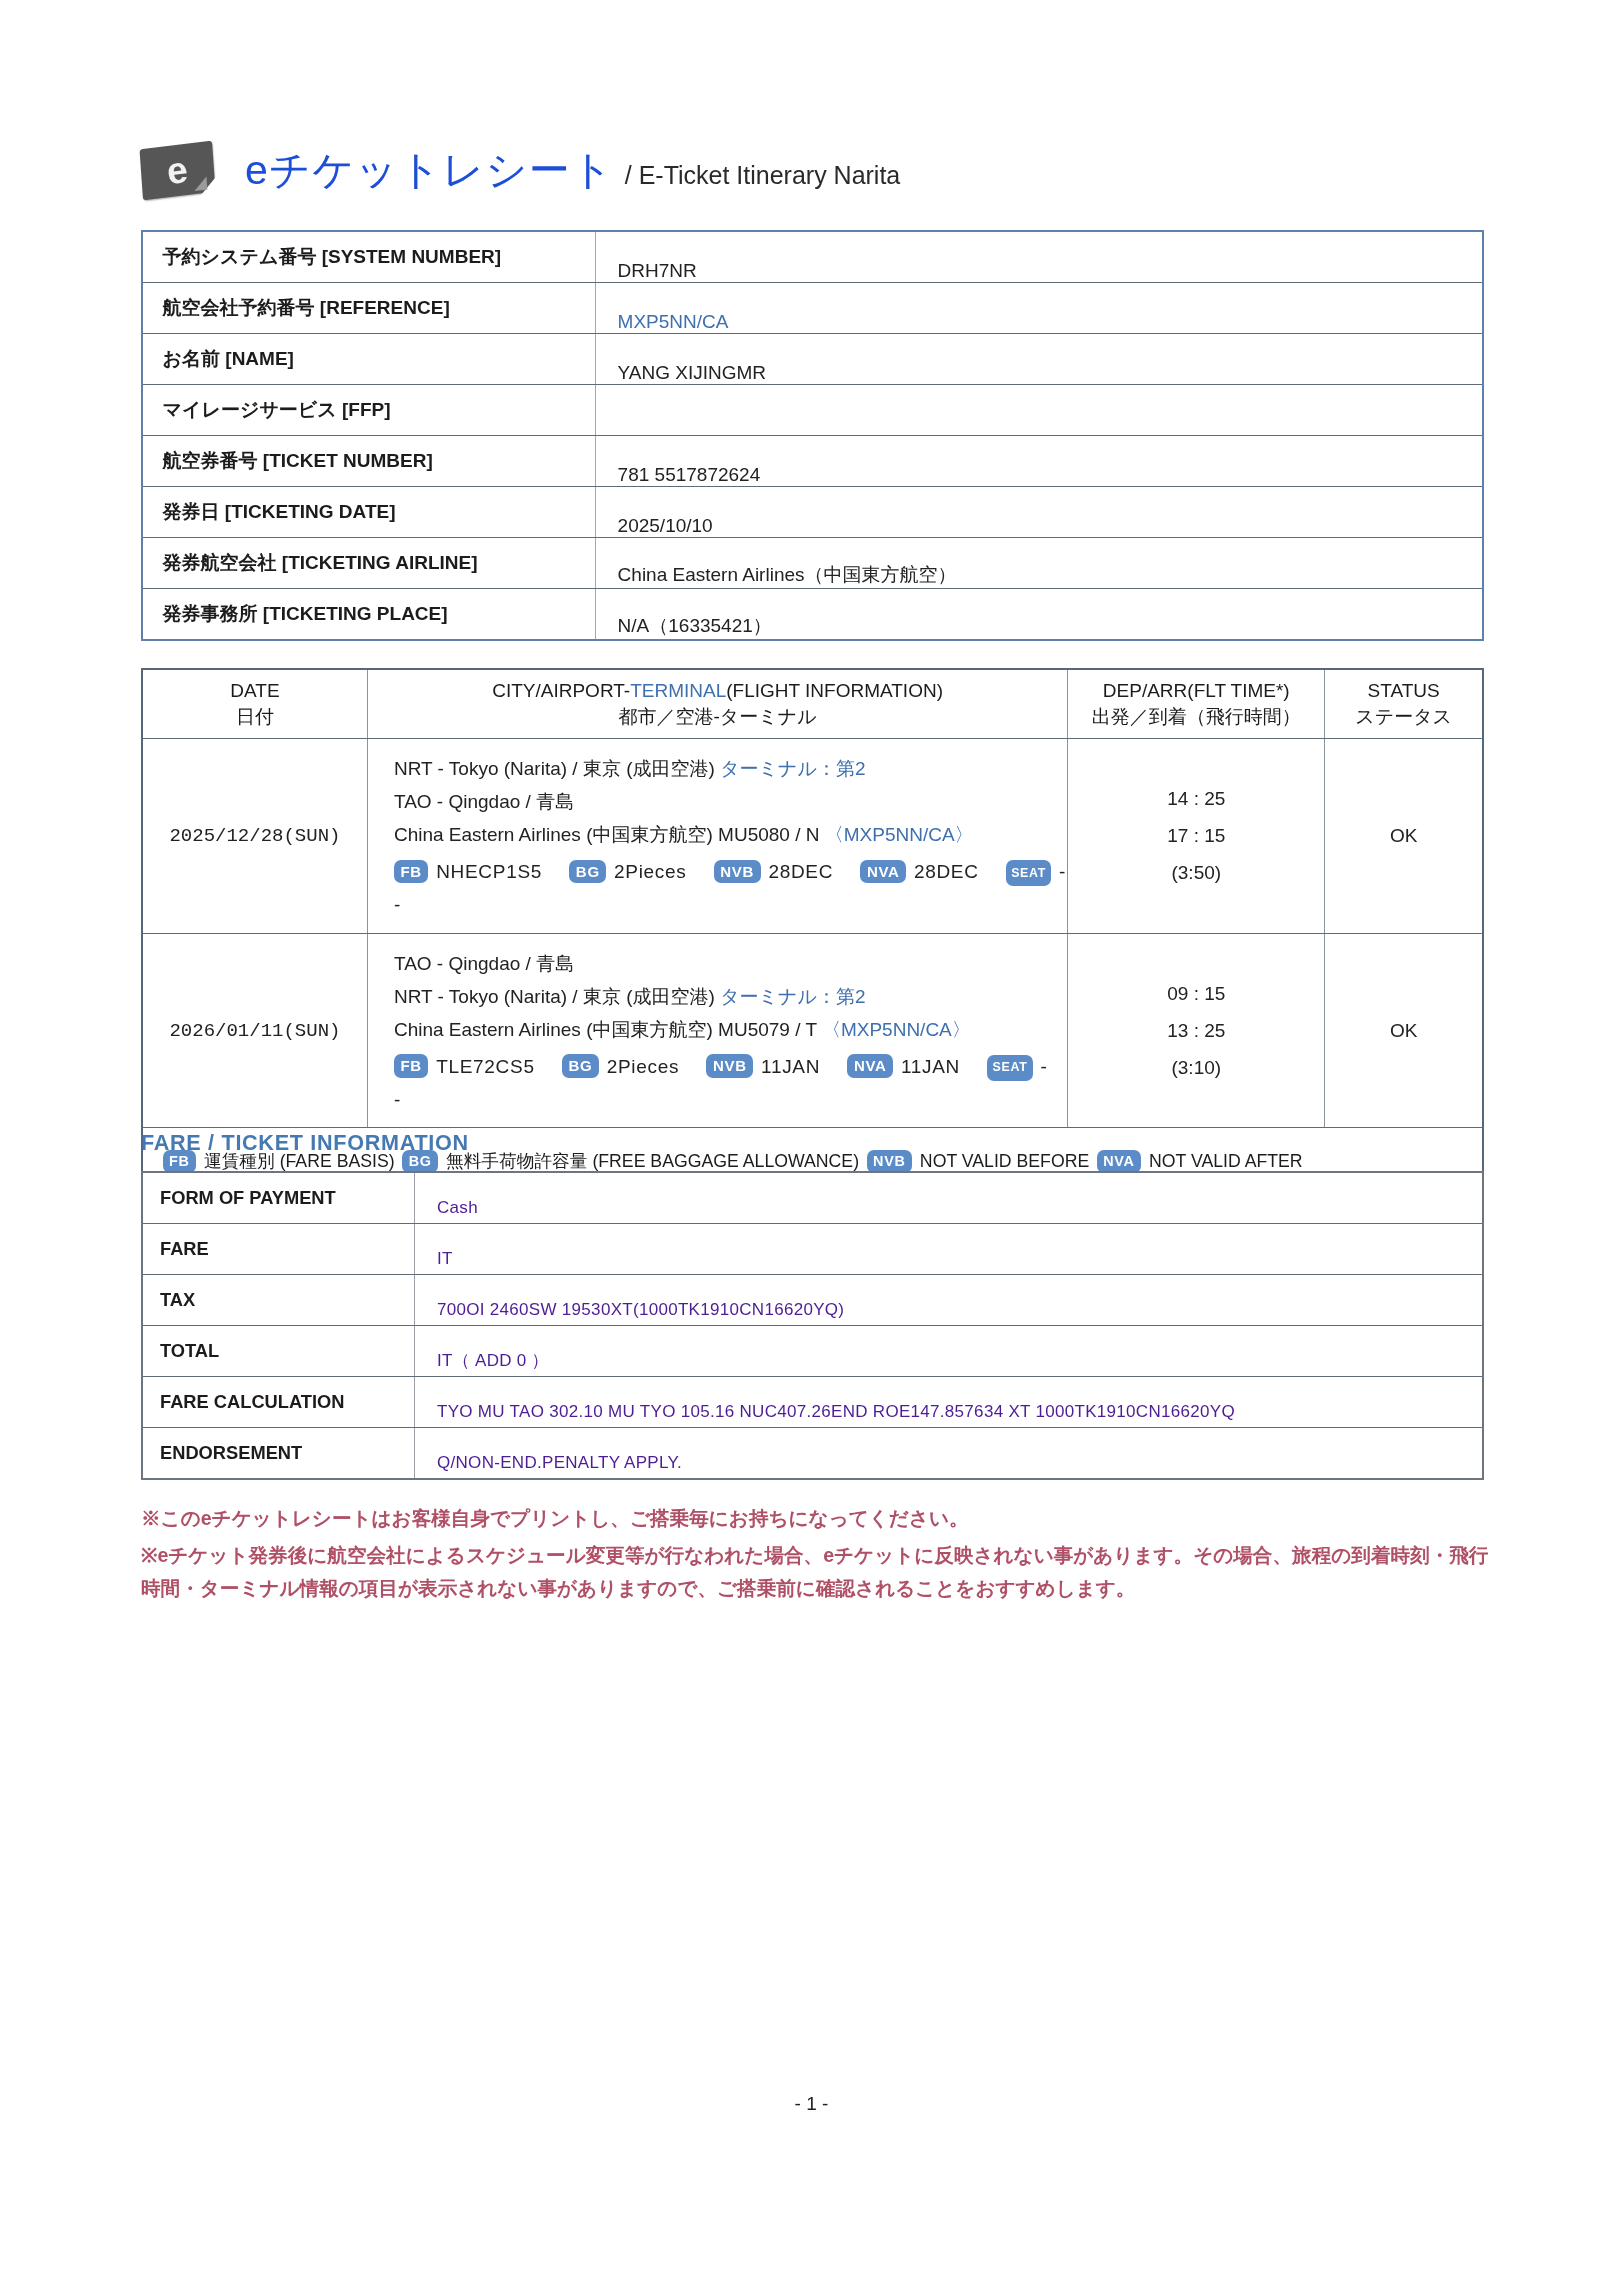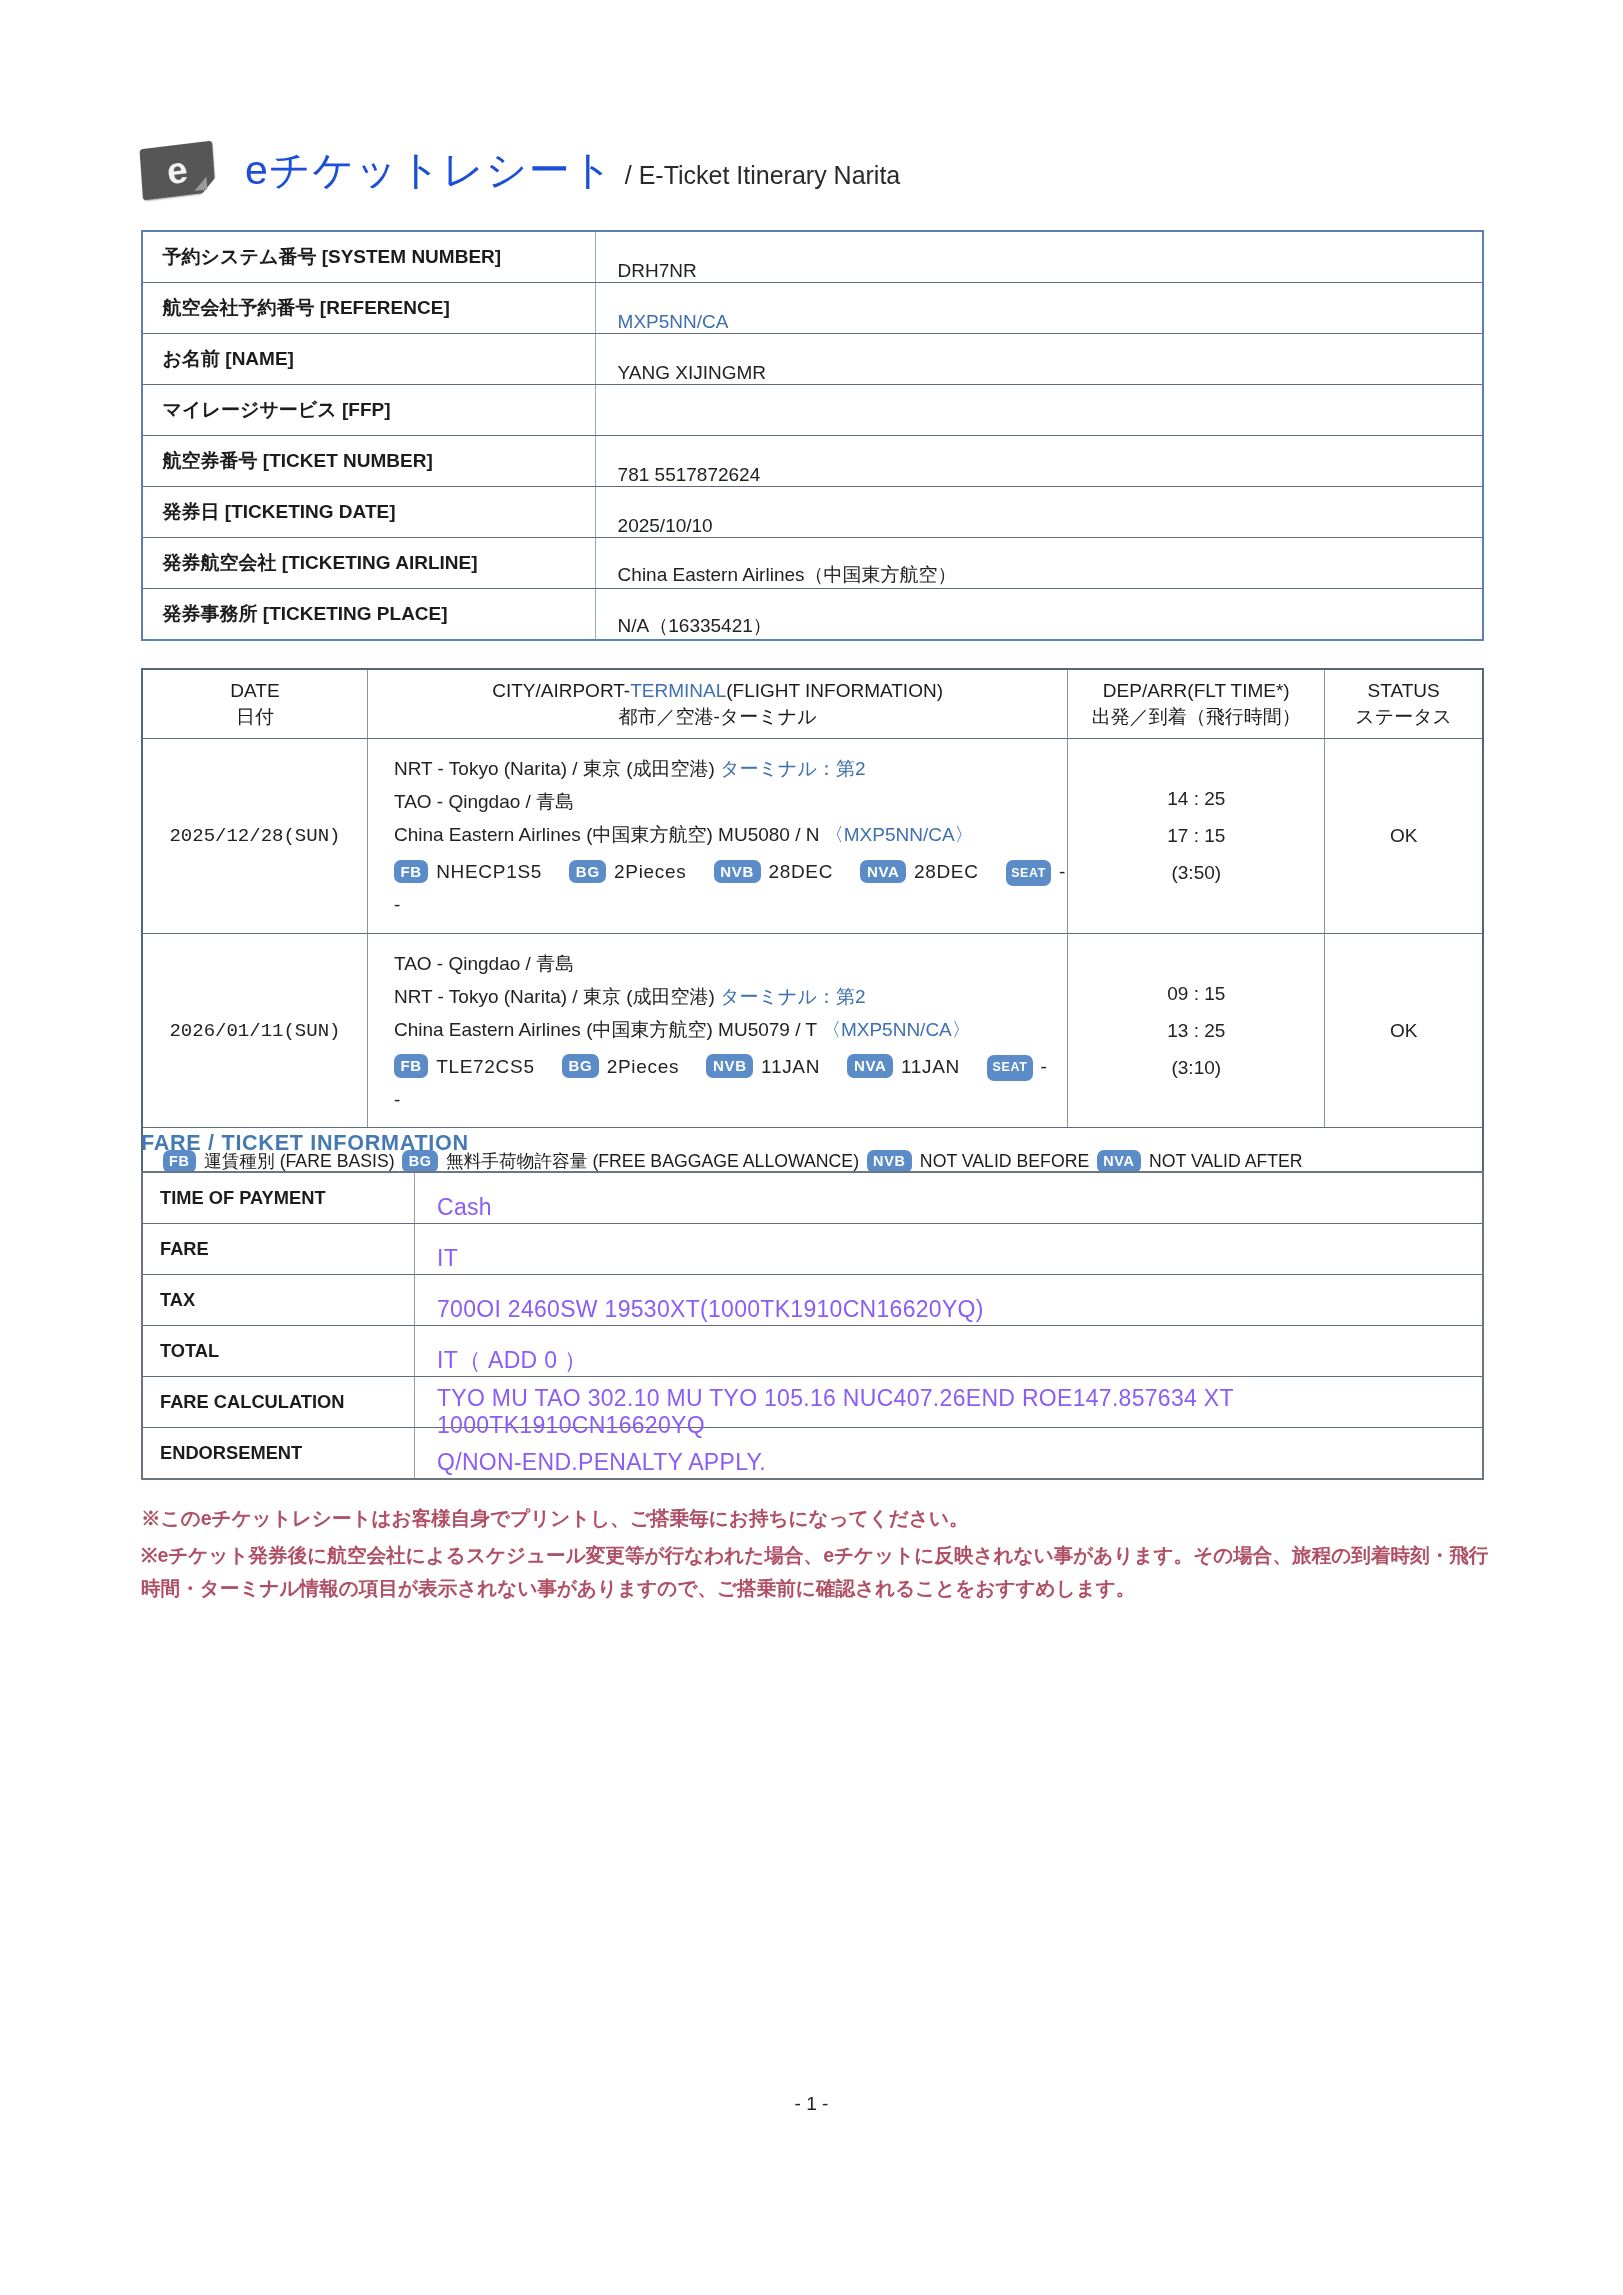--- a/index.html
+++ b/index.html
@@ -89,21 +89,21 @@
   .fare-table{
     position:absolute;top:1171px;left:141px;width:1343px;
     border:2px solid #6d7680;box-sizing:border-box;
   }
   .fare-row{display:flex;align-items:center;height:50px;border-bottom:1.3px solid #5f6b76;}
   .fare-row:last-child{border-bottom:none;}
   .fare-label{
     width:254px;flex:none;padding-left:17px;font-weight:bold;font-size:18.3px;color:#1c1c1c;
     border-right:1.3px solid #9aa0a6;align-self:stretch;display:flex;align-items:center;
   }
-  .fare-value{padding-left:22px;font-size:23px;color:#8b5cf6;letter-spacing:0.3px;margin-top:19px;}
+  .fare-value{padding-left:22px;font-size:17px;color:#4c1d95;letter-spacing:0.3px;margin-top:19px;}
 
   
   .notes{
     position:absolute;top:1502px;left:141px;width:1354px;
     color:#b05066;font-weight:bold;font-size:19.6px;line-height:33px;
   }
   .notes p{margin:0 0 3.9px 0;}
 
   
   .pageno{position:absolute;top:2093px;left:0;width:1623px;text-align:center;font-size:19px;color:#222;}
@@ -230,21 +230,21 @@
       <b>FLT TIME*</b>
       <span>飛行時間にご滞在時間は含まれませんのでご注意ください。</span>
     </div>
   </div>
 </div>
 
 <div class="fare-head">FARE / TICKET INFORMATION</div>
 
 <div class="fare-table tbl">
   <div class="fare-row">
-    <div class="fare-label">TIME OF PAYMENT</div>
+    <div class="fare-label">FORM OF PAYMENT</div>
     <div class="fare-value">Cash</div>
   </div>
   <div class="fare-row">
     <div class="fare-label">FARE</div>
     <div class="fare-value">IT</div>
   </div>
   <div class="fare-row">
     <div class="fare-label">TAX</div>
     <div class="fare-value">700OI 2460SW 19530XT(1000TK1910CN16620YQ)</div>
   </div>

